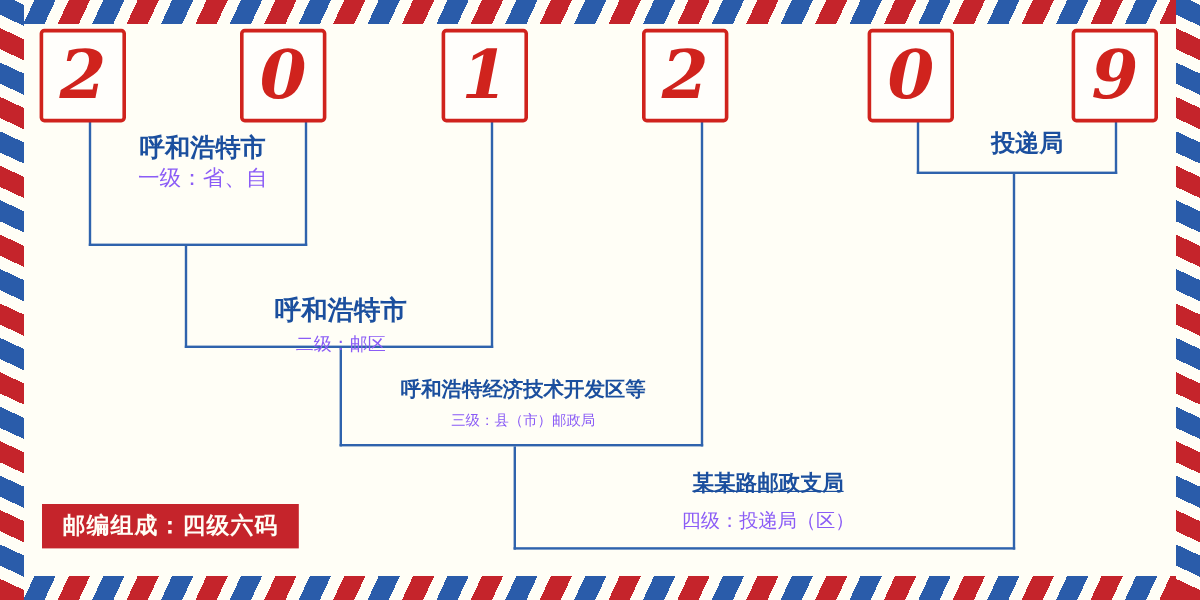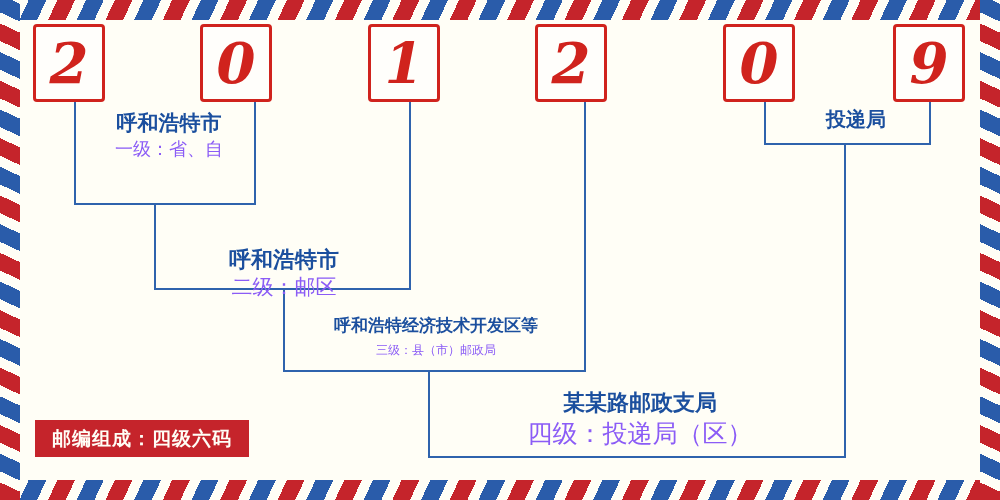--- a/index.html
+++ b/index.html
@@ -63,29 +63,29 @@
   .label-block .desc {
     color:#8b5cf6;
   }
 
   #level1 { left:78px;  top:110px; width:182px; }
   #level1 .heading { font-size:21px; line-height:27px; }
   #level1 .desc    { font-size:18px; line-height:23px; }
 
   #level2 { left:160px; top:245px; width:248px; }
   #level2 .heading { font-size:22px; line-height:29px; }
-  #level2 .desc    { font-size:21px; line-height:27px; }
+  #level2 .desc    { font-size:15px; line-height:27px; }
 
   #level3 { left:287px; top:313px; width:298px;text-align:center; }
   #level3 .heading { font-size:17px; line-height:24px; }
   #level3 .desc    { font-size:12px; line-height:27px; }
 
   #level4 { left:500px; top:390px; width:280px; }
-  #level4 .heading { font-size:22px; line-height:26px; }
-  #level4 .desc    { font-size:25px; line-height:36px; }
+  #level4 .heading { font-size:18px; line-height:26px;text-decoration:underline; }
+  #level4 .desc    { font-size:16px; line-height:36px; }
 
   #delivery-label {
     position:absolute; left:766px; top:106px; width:164px;
     text-align:center; z-index:3;
     color:#1b4f9e; font-weight:bold; font-size:20px; line-height:26px;padding-left:16px;
   }
 
   
   .badge {
     position:absolute; left:35px; top:420px;

